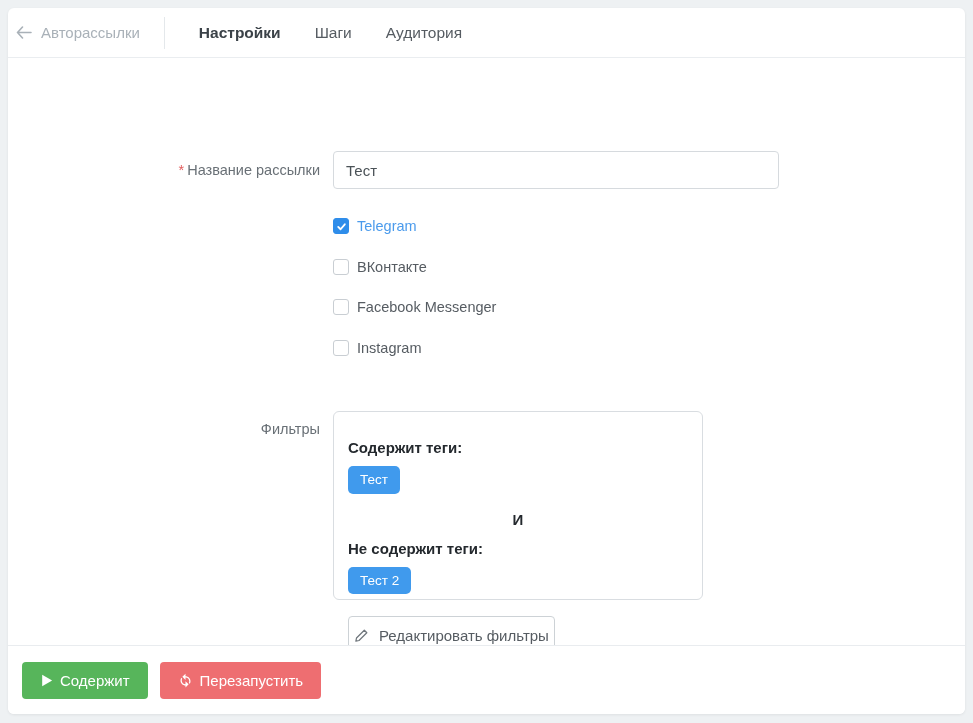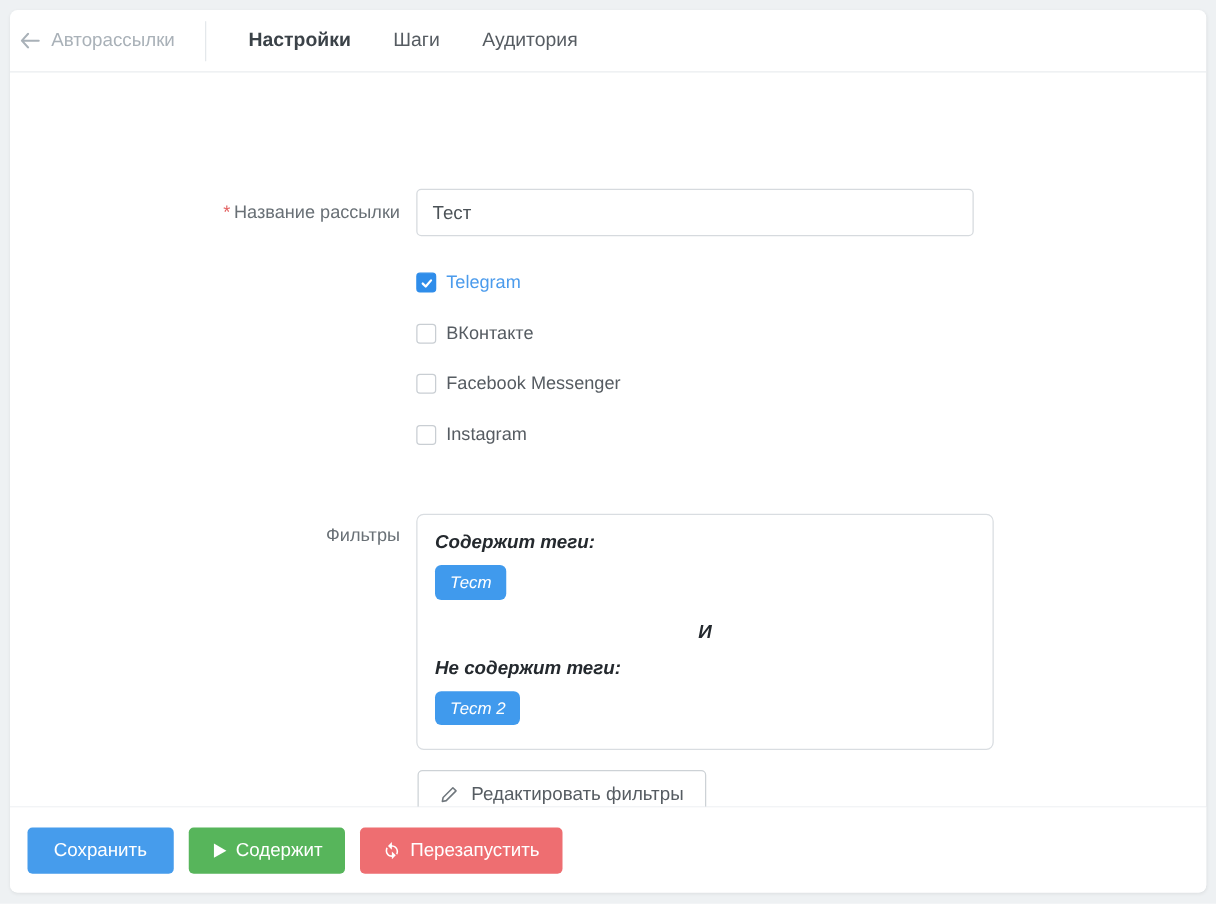--- a/index.html
+++ b/index.html
@@ -107,26 +107,25 @@
   .channel-label {
     margin-left: 8px;
     font-size: 14.5px;
     color: #565c62;
   }
   .channel-row.checked .channel-label { color: #4b9bec; }
   .filters-label { top: 363px; }
   .filters-box {
     position: absolute;
     left: 325px; top: 353px;
-    width: 462px; height: 189px;
+    width: 370px; height: 189px;
     border: 1px solid #d9dde1;
     border-radius: 6px;
     background: #fff;
-    padding: 13px 14px;
-    font-style: italic;
+    padding: 27px 14px;
   }
   .filters-heading {
     font-size: 15px;
     font-weight: bold;
     color: #24292e;
   }
   .tag {
     display: inline-block;
     margin-top: 10px;
     background: #409aed;
@@ -139,29 +138,29 @@
   .filters-operator {
     text-align: center;
     font-size: 15px;
     font-weight: bold;
     color: #24292e;
     margin-top: 17px;
   }
   .filters-heading.second { margin-top: 12px; }
   .edit-filters-btn {
     position: absolute;
-    left: 326px; top: 558px;
+    left: 340px; top: 558px;
     height: 38px;
     display: flex;
     align-items: center;
     gap: 10px;
     background: #ffffff;
     border: 1px solid #cdd2d6;
     border-radius: 4px;
-    padding: 0 17px;
+    padding: 0 5px;
     font-size: 15px;
     color: #565c62;
     cursor: pointer;
     font-family: "Liberation Sans", sans-serif;
   }
   
   .footer {
     position: absolute;
     left: 0; bottom: 0;
     width: 100%; height: 69px;
@@ -259,23 +258,20 @@
         <svg width="15" height="15" viewBox="0 0 24 24">
             <path d="M16.5 3.5l4 4L8 20l-5 1 1-5L16.5 3.5z" fill="none" stroke="#70777d" stroke-width="2" stroke-linecap="round" stroke-linejoin="round"></path>
           </svg>
       </span>
       <span>Редактировать фильтры</span>
     </button>
 
   </div>
 
   <div class="footer">
-    <button class="footer-btn btn-save">
-      <span>Сохранить</span>
-    </button>
     <button class="footer-btn btn-run">
       <span class="icon">
         <svg width="13" height="13" viewBox="0 0 12 12">
             <path d="M2 0.8l9.2 5.2L2 11.2z" fill="#ffffff"></path>
           </svg>
       </span>
       <span>Содержит</span>
     </button>
     <button class="footer-btn btn-restart">
       <span class="icon">

